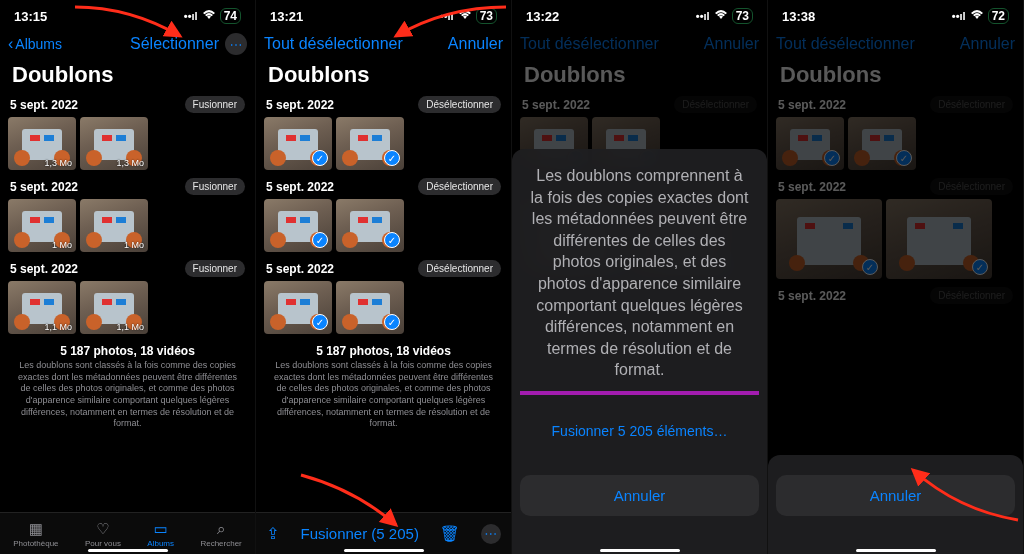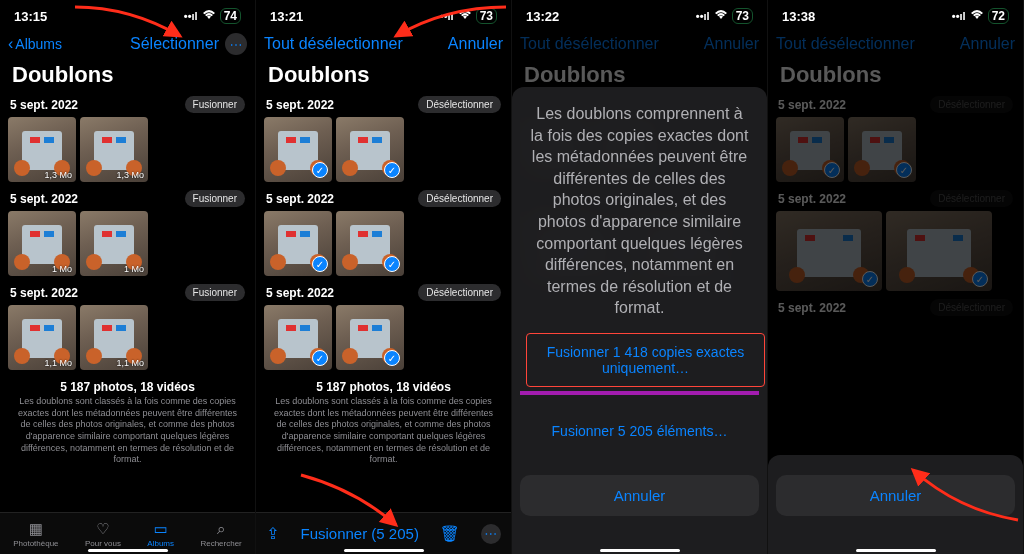--- a/index.html
+++ b/index.html
@@ -15,21 +15,21 @@
   .more-btn { width: 22px; height: 22px; border-radius: 50%; background: #2c2c2e; color: #0a84ff; display: flex; align-items: center; justify-content: center; font-size: 13px; }
   .title { font-size: 22px; font-weight: 700; padding: 2px 12px 6px; }
   .dimmed .link-btn, .dimmed .nav-left, .dimmed .title, .dimmed .group-header, .dimmed .pill { opacity: 0.35; }
   .scroll { height: calc(100% - 28px - 32px - 34px - 42px); overflow: hidden; }
   .scroll-tall { height: calc(100% - 28px - 32px - 34px); overflow: hidden; }
   .group { padding: 0 8px 6px; }
   .group-header { display: flex; justify-content: space-between; align-items: center; padding: 2px 2px 4px; }
   .group-date { font-size: 12px; font-weight: 600; color: #fff; }
   .pill { background: #2c2c2e; color: #e6e6e6; font-size: 10px; padding: 3px 8px; border-radius: 10px; }
   .thumbs { display: flex; gap: 4px; }
-  .thumb { width: 68px; height: 65px; border-radius: 4px; position: relative; overflow: hidden; background: linear-gradient(160deg,#8a7a68 0%,#6e5f52 40%,#4a4038 100%); }
+  .thumb { width: 68px; height: 53px; border-radius: 4px; position: relative; overflow: hidden; background: linear-gradient(160deg,#8a7a68 0%,#6e5f52 40%,#4a4038 100%); }
   .thumb.big { width: 106px; height: 80px; }
   .thumb .toy { position: absolute; width: 60%; height: 60%; left: 20%; top: 22%; background: #b8c4cc; border-radius: 3px; }
   .thumb .toy::before { content:""; position:absolute; left:-8px; bottom:-6px; width:16px; height:16px; border-radius:50%; background:#c9622a; }
   .thumb .toy::after { content:""; position:absolute; right:-8px; bottom:-6px; width:16px; height:16px; border-radius:50%; background:#c9622a; }
   .thumb .toy .bar1 { position:absolute; top:6px; left:8px; width:10px; height:6px; background:#e03131; }
   .thumb .toy .bar2 { position:absolute; top:6px; right:8px; width:10px; height:6px; background:#1c7ed6; }
   .thumb .size { position:absolute; bottom:2px; right:4px; font-size:9px; color:#fff; text-shadow:0 0 2px #000; }
   .thumb .check { position:absolute; bottom:4px; right:4px; width:16px; height:16px; border-radius:50%; background:#0a84ff; display:flex; align-items:center; justify-content:center; font-size:10px; color:#fff; border:1px solid #fff; }
   .stats { text-align:center; font-size:12px; font-weight:600; padding: 4px 10px 2px; }
   .desc { text-align:center; font-size:9px; color:#8e8e93; padding: 0 12px 6px; line-height:1.3; }
@@ -366,21 +366,20 @@
     </div>
     <div class="group">
       <div class="group-header">
           <span class="group-date">5 sept. 2022</span>
           <span class="pill">Désélectionner</span>
         </div>
     </div>
   </div>
   <div class="sheet" style="opacity:1">
     <div class="msg">Les doublons comprennent à la fois des copies exactes dont les métadonnées peuvent être différentes de celles des photos originales, et des photos d'apparence similaire comportant quelques légères différences, notamment en termes de résolution et de format.</div>
-    <button class="sheet-btn highlight">Fusionner 1 418 copies exactes uniquement…</button>
     <button class="sheet-btn">Fusionner 5 205 éléments…</button>
     <div class="sheet-cancel">Annuler</div>
   </div>
   <div class="home-ind"></div>
 </div>
 
 <div class="phone dimmed">
   <div class="status-bar" style="opacity:1">
     <span>13:38</span>
     <div class="status-right">

